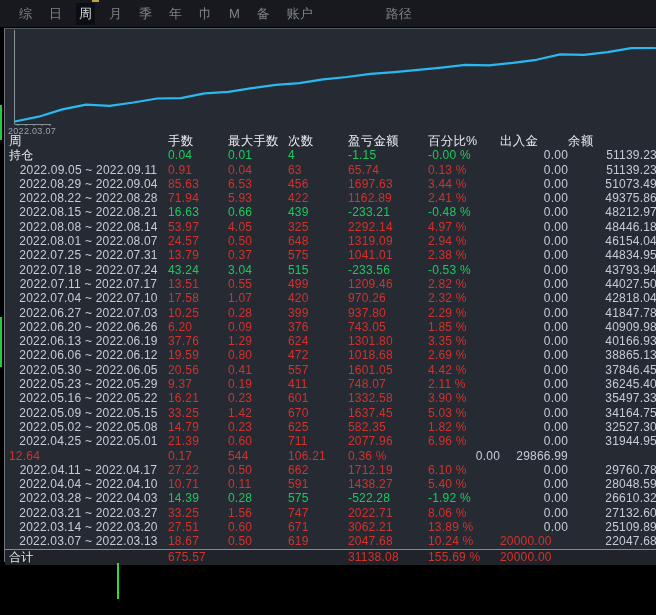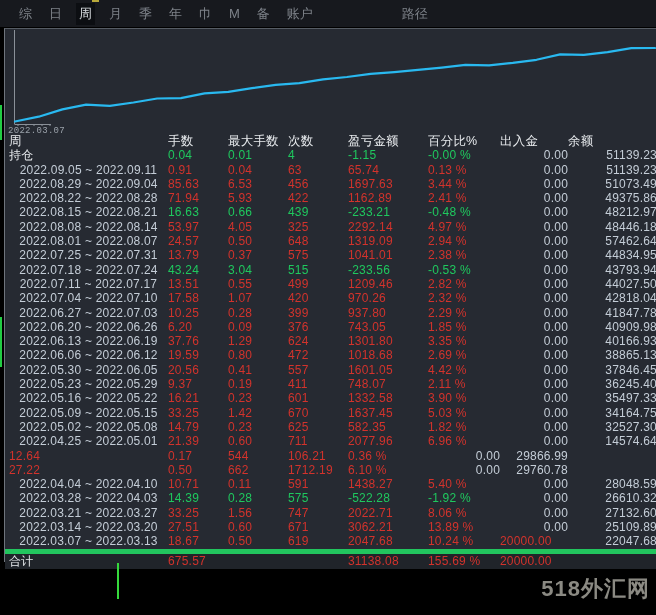--- a/index.html
+++ b/index.html
@@ -4,42 +4,42 @@
 <style>
   html,body{margin:0;padding:0;background:#000;width:656px;height:615px;overflow:hidden;
     font-family:"Liberation Sans","DejaVu Sans",sans-serif;}
   #app{position:relative;width:656px;height:615px;background:#000;}
 
   
   .menubar{position:absolute;left:0;top:0;width:656px;height:27px;background:#17191e;
     display:flex;align-items:center;padding-left:16px;box-sizing:border-box;}
   .mitem{color:var(--menu-text);font-size:13px;margin-right:11px;padding:2px 3px;cursor:default;white-space:nowrap;}
   .mitem.active{background:#0c0e12;color:#d6dade;}
-  .mitem.far{margin-left:72px;}
+  .mitem.far{margin-left:56px;}
   .top-dash{position:absolute;left:92px;top:0;width:7px;height:2px;background:#b9a93a;}
 
   
   .panel{position:absolute;left:4px;top:28px;width:652px;height:534px;background:var(--bg-panel);
     border-left:1px solid #6e747c;border-top:1px solid #565c64;box-sizing:border-box;}
-  .chart-wrap{position:absolute;left:0;top:0;width:652px;height:97px;font-family:Liberation Mono, monospace;}
+  .chart-wrap{position:absolute;left:0;top:0;width:652px;height:97px;}
   .axis{stroke:#8a9098;stroke-width:1;}
   .chart-label{position:absolute;left:3px;top:97px;font-size:9px;color:#9aa1a9;letter-spacing:.3px;}
 
   
   .table{position:absolute;left:0;top:105px;width:652px;}
   .trow{display:grid;grid-template-columns:159px 60px 60px 60px 80px 72px 68px 1fr;
     height:14.3px;line-height:14.6px;padding-left:4px;font-size:12px;letter-spacing:.2px;white-space:nowrap;}
   .trow.header{font-size:12.5px;}
   .c{overflow:hidden;}
   .date{color:var(--date-text);text-align:center;}
   .hdr{color:var(--header-text);}
   .red{color:var(--red);}
   .green{color:var(--green);}
   .plain{color:var(--date-text);text-align:right;}
-  .trow.total{background:#20242a;border-top:5px solid #22c55e;height:15px;line-height:15px;}
+  .trow.total{background:#20242a;border-top:1px solid #22c55e;height:15px;line-height:15px;}
 
   
   .green-strip{position:absolute;width:2px;background:#22cc44;left:0;}
   .green-line{position:absolute;left:117px;top:563px;width:2px;height:36px;background:#35d93c;}
   .watermark{position:absolute;right:6px;top:574px;font-size:22px;font-weight:bold;
     color:var(--watermark);letter-spacing:1px;}
 </style>
 </head>
 <body>
 
@@ -152,21 +152,21 @@
             <div class="c plain">48446.18</div>
           </div>
           <div class="trow">
             <div class="c date">2022.08.01 ~ 2022.08.07</div>
             <div class="c red">24.57</div>
             <div class="c red">0.50</div>
             <div class="c red">648</div>
             <div class="c red">1319.09</div>
             <div class="c red">2.94 %</div>
             <div class="c plain">0.00</div>
-            <div class="c plain">57462.64</div>
+            <div class="c plain">46154.04</div>
           </div>
           <div class="trow">
             <div class="c date">2022.07.25 ~ 2022.07.31</div>
             <div class="c red">13.79</div>
             <div class="c red">0.37</div>
             <div class="c red">575</div>
             <div class="c red">1041.01</div>
             <div class="c red">2.38 %</div>
             <div class="c plain">0.00</div>
             <div class="c plain">44834.95</div>
@@ -292,32 +292,33 @@
             <div class="c plain">32527.30</div>
           </div>
           <div class="trow">
             <div class="c date">2022.04.25 ~ 2022.05.01</div>
             <div class="c red">21.39</div>
             <div class="c red">0.60</div>
             <div class="c red">711</div>
             <div class="c red">2077.96</div>
             <div class="c red">6.96 %</div>
             <div class="c plain">0.00</div>
-            <div class="c plain">14574.64</div>
+            <div class="c plain">31944.95</div>
           </div>
           <div class="trow">
             <div class="c red">12.64</div>
             <div class="c red">0.17</div>
             <div class="c red">544</div>
             <div class="c red">106.21</div>
             <div class="c red">0.36 %</div>
             <div class="c plain">0.00</div>
             <div class="c plain">29866.99</div>
           </div>
           <div class="trow">
+            <div class="c date">2022.04.11 ~ 2022.04.17</div>
             <div class="c red">27.22</div>
             <div class="c red">0.50</div>
             <div class="c red">662</div>
             <div class="c red">1712.19</div>
             <div class="c red">6.10 %</div>
             <div class="c plain">0.00</div>
             <div class="c plain">29760.78</div>
           </div>
           <div class="trow">
             <div class="c date">2022.04.04 ~ 2022.04.10</div>
@@ -382,15 +383,14 @@
         <div class="c"></div>
       </div>
 
     </div>
   </div>
 
   <div class="green-strip" style="top:105px;height:35px;"></div>
   <div class="green-strip" style="top:317px;height:50px;"></div>
 
   <div class="green-line"></div>
-  <div class="watermark">518外汇网</div>
 
 </div>
 
 </body></html>

